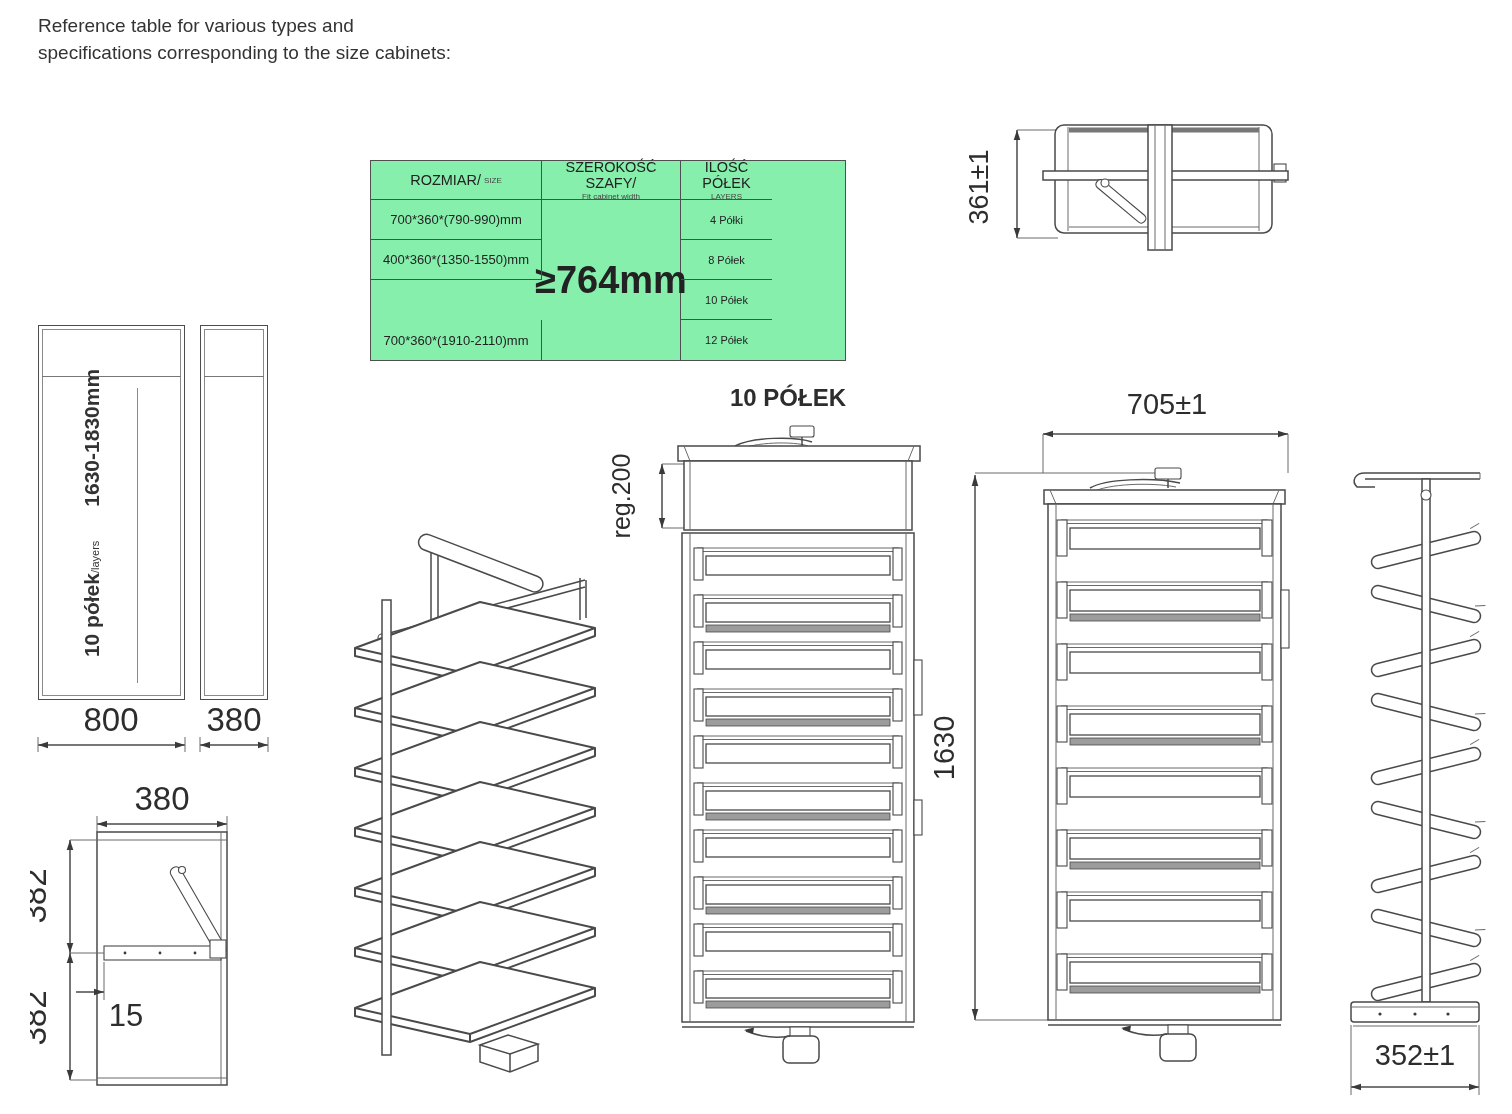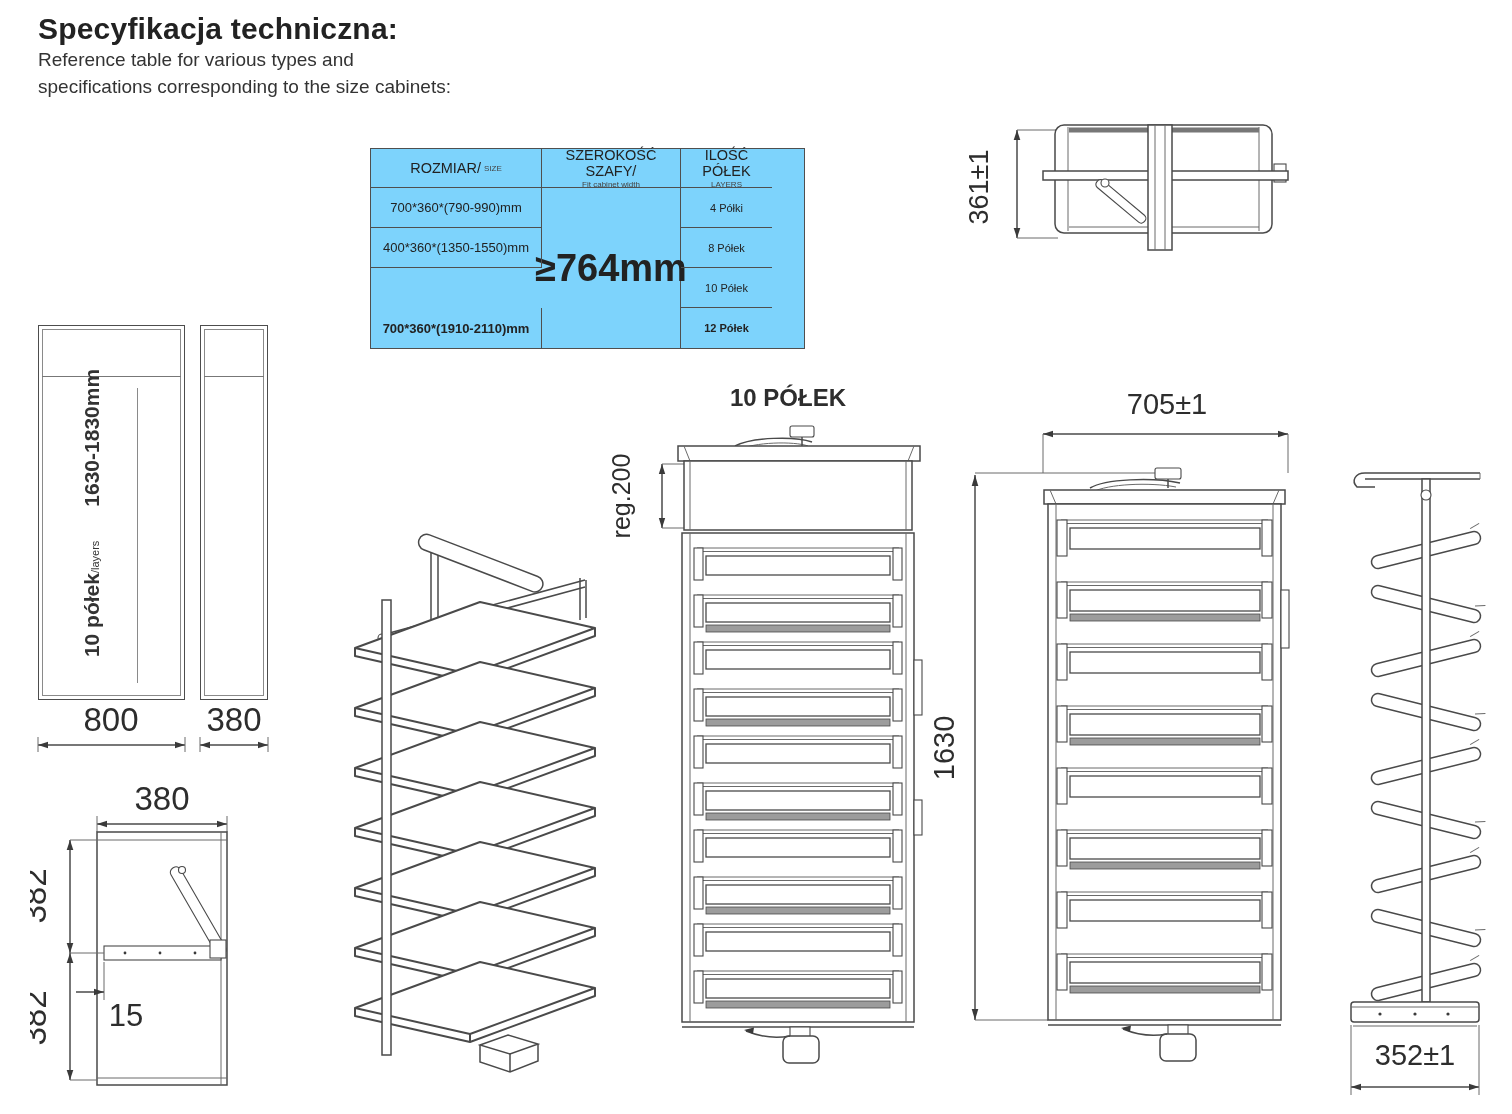--- a/index.html
+++ b/index.html
@@ -2,24 +2,24 @@
 <html><head>
 <meta charset="utf-8">
 <style>
   html,body{margin:0;padding:0;background:#fff;font-family:"Liberation Sans",sans-serif;color:#2d2d2d;}
   .canvas{position:relative;width:1512px;height:1114px;background:#ffffff;overflow:hidden;}
   .abs{position:absolute;}
   
   .title{font-size:30px;font-weight:700;letter-spacing:.2px;color:#222;}
   .subtitle{font-size:19px;color:#333;line-height:27px;}
   
-  .spec-table{left:370px;top:148px;width:435px;display:grid;grid-template-columns:171px 139px 91px;grid-template-rows:39px repeat(4,40px);border:1.2px solid #4f4f4f;box-sizing:border-box;background:#7dd3fc;}
+  .spec-table{left:370px;top:160px;width:476px;display:grid;grid-template-columns:171px 139px 91px;grid-template-rows:39px repeat(4,40px);border:1.2px solid #4f4f4f;box-sizing:border-box;background:#86efac;}
   .cell{border-right:1px solid #4f4f4f;border-bottom:1px solid #4f4f4f;display:flex;flex-direction:column;align-items:center;justify-content:center;text-align:center;box-sizing:border-box;}
   .cell.last-col{border-right:none;justify-content:center;}
-  .cell.last-row{border-bottom:none;font-weight:bold;}
+  .cell.last-row{border-bottom:none;}
   .cell.merged{grid-column:2;grid-row:2/6;border-bottom:none;}
   .hmain{font-size:14.5px;color:#222;}
   .hsub{font-size:8px;color:#444;margin-top:1px;}
   .hinline-sub{font-size:8px;color:#444;margin-left:3px;}
   .dcell{font-size:13px;color:#222;}
   .scell{font-size:11px;color:#222;}
   .bigval{font-size:38px;font-weight:600;color:#222;}
   
   .cab{border:1.6px solid #4d4d4d;box-sizing:border-box;background:#fff;}
   .cab-inner{position:absolute;left:3px;right:3px;top:3px;bottom:3px;border:1px solid #8a8a8a;}
@@ -36,21 +36,20 @@
   .ar{fill:#3a3a3a;stroke:none;}
   .dk{fill:#9c9c9c;stroke:#4a4a4a;stroke-width:.8;}
   .dimtxt{fill:#2d2d2d;font-family:"Liberation Sans",sans-serif;}
 </style>
 </head>
 <body>
 
 <div class="canvas">
 
   <div class="abs" style="left:38px;top:12px;">
-    <div class="title">Specyfikacja techniczna:</div>
     <div class="subtitle">Reference table for various types and</div>
     <div class="subtitle">specifications corresponding to the size cabinets:</div>
   </div>
 
   <div class="abs spec-table">
     <div class="cell" style="flex-direction:row;">
       <span class="hmain">ROZMIAR/</span>
       <span class="hinline-sub">SIZE</span>
     </div>
     <div class="cell">

